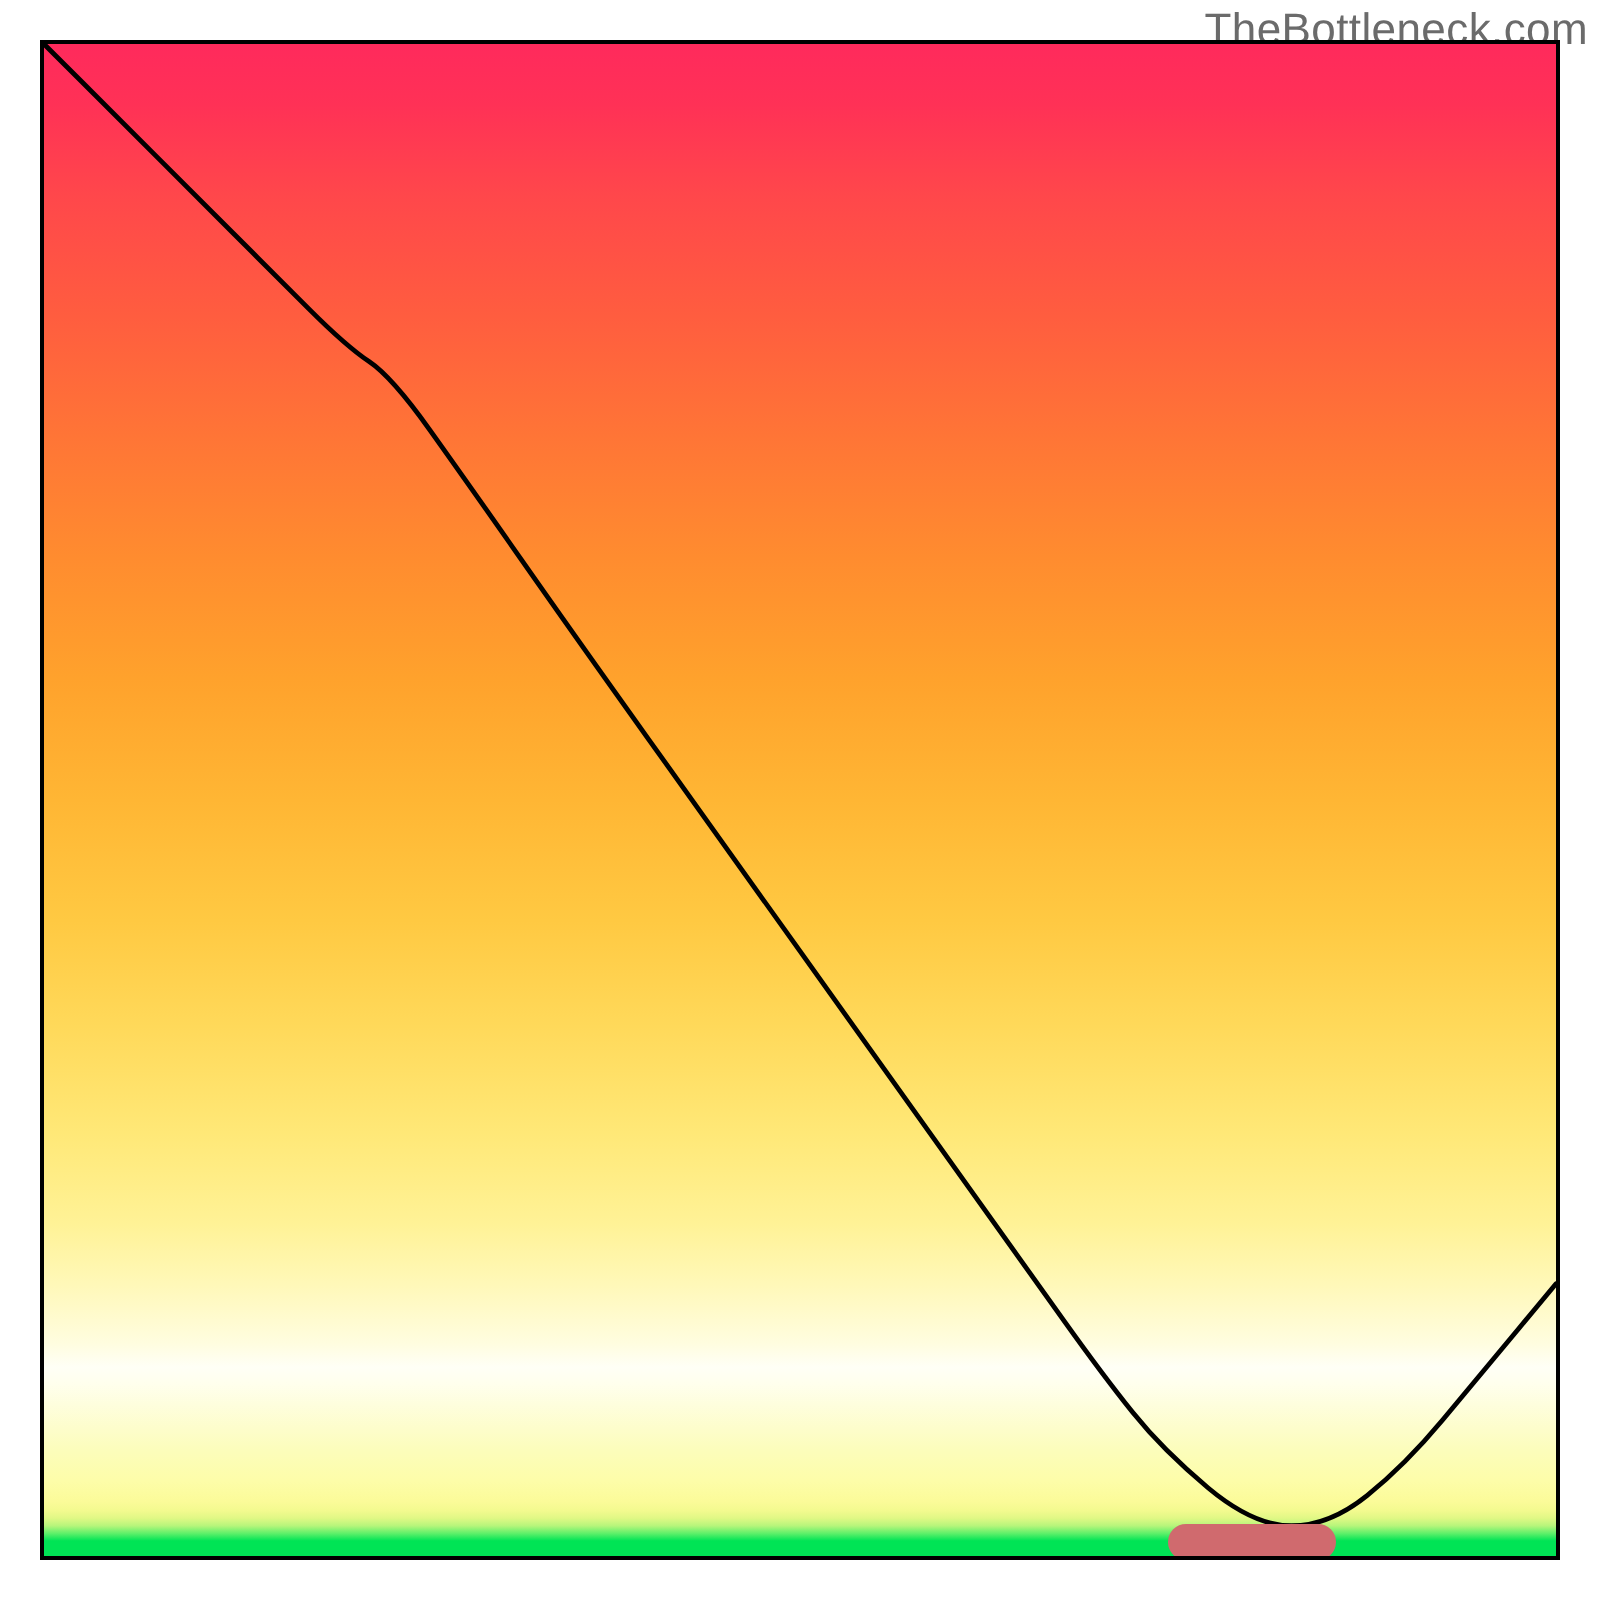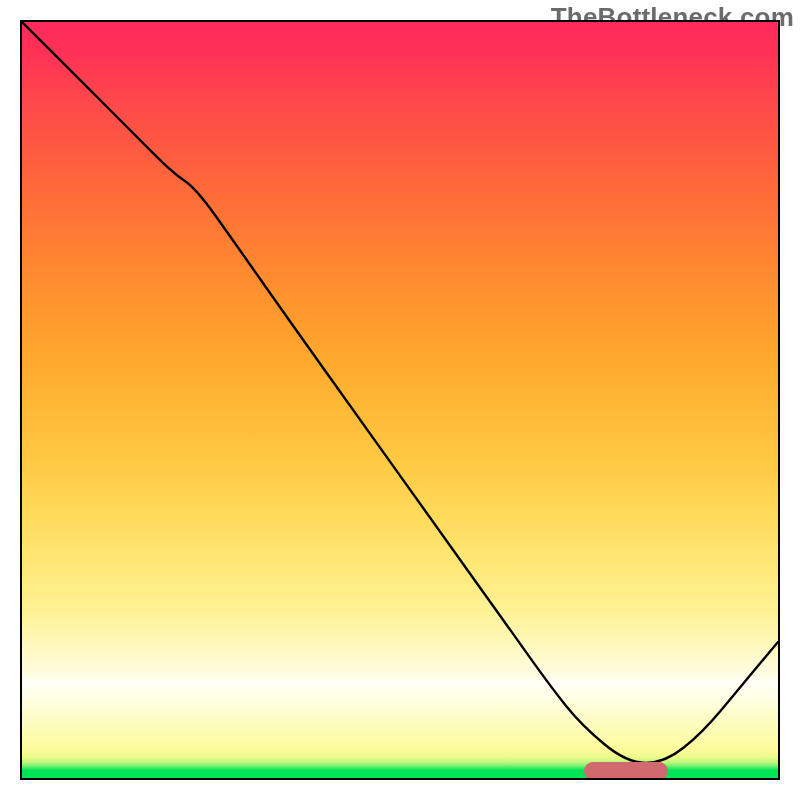--- a/index.html
+++ b/index.html
@@ -7,22 +7,22 @@
   .wrap {
     position: relative;
     width: 800px;
     height: 800px;
   }
   .watermark {
     position: absolute;
     top: 2px;
     right: 6px;
     font-family: Arial, Helvetica, sans-serif;
-    font-size: 26px;
-    font-weight: 700;
+    font-size: 22px;
+    font-weight: 400;
     color: #6b6b6b;
     letter-spacing: 0.2px;
   }
   .plot-border {
     position: absolute;
     left: 20px;
     top: 20px;
     width: 760px;
     height: 760px;
     border: 2px solid #000;

